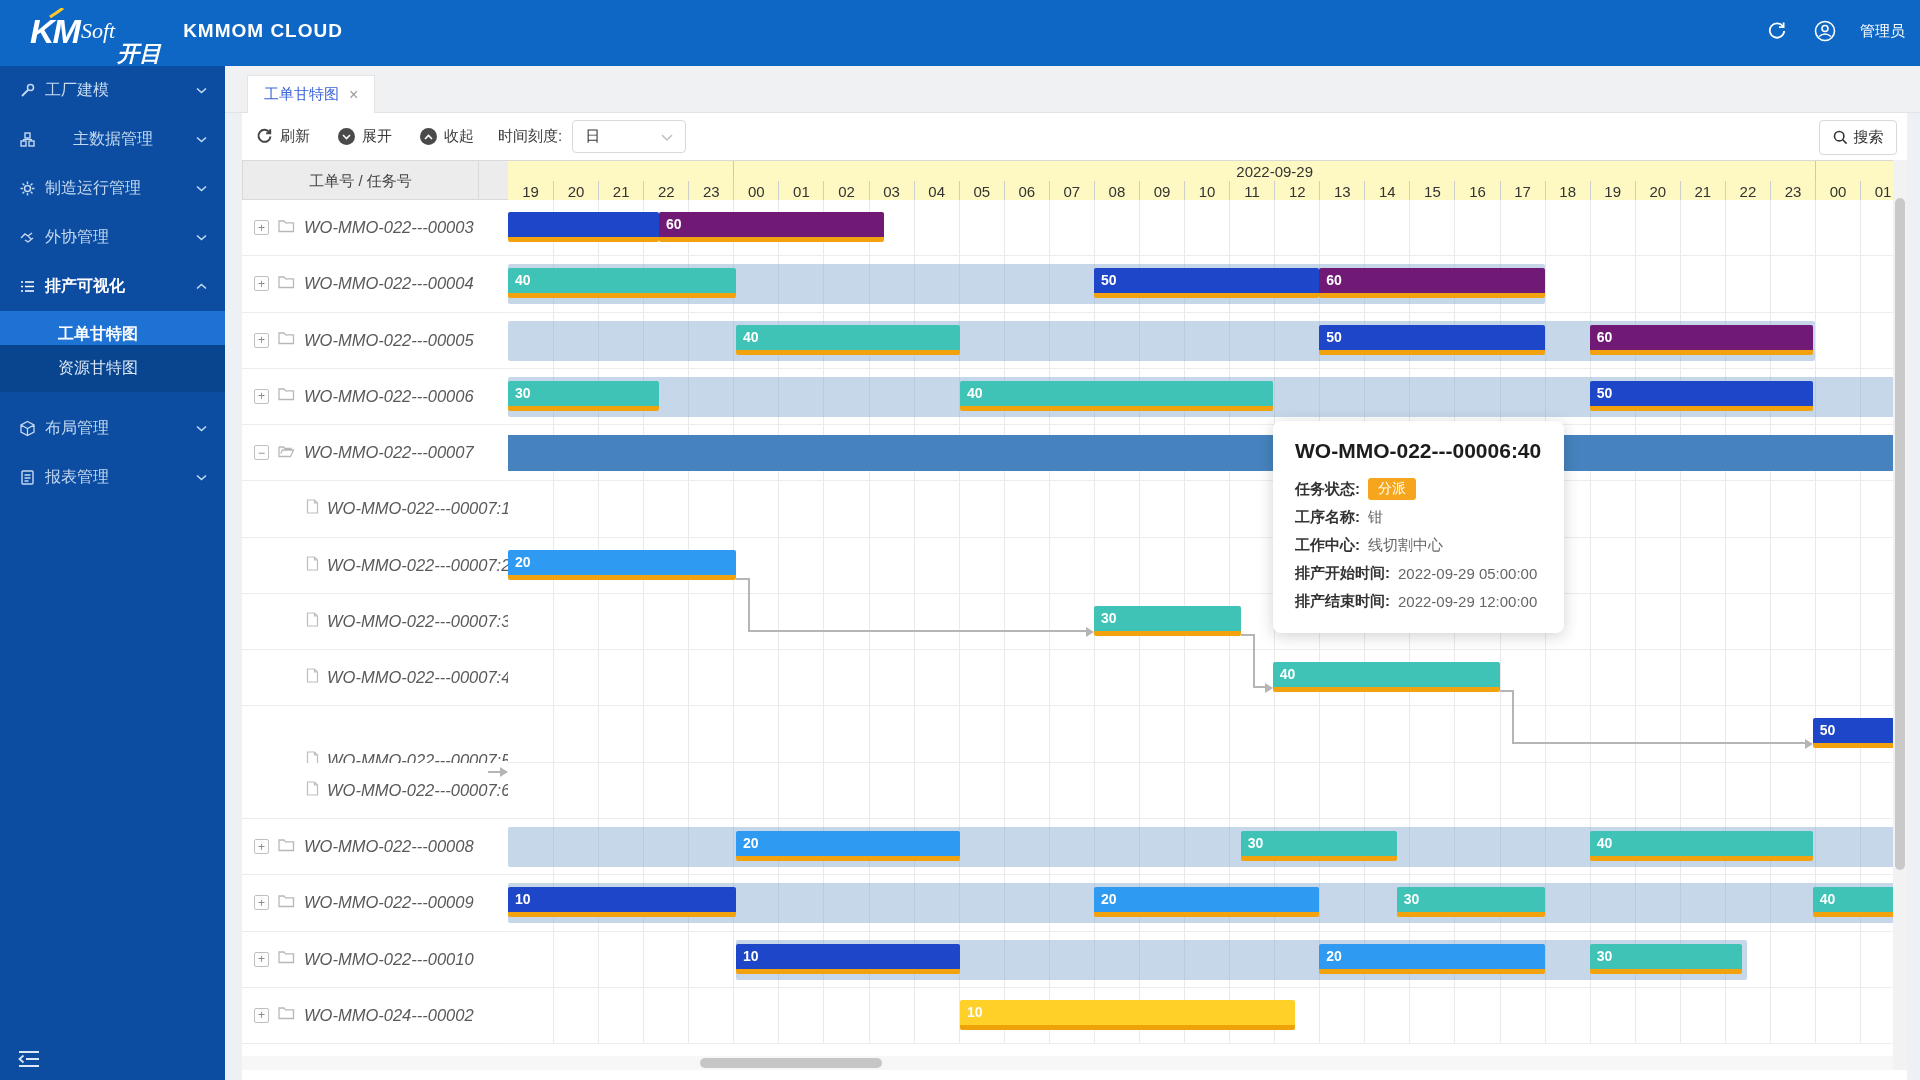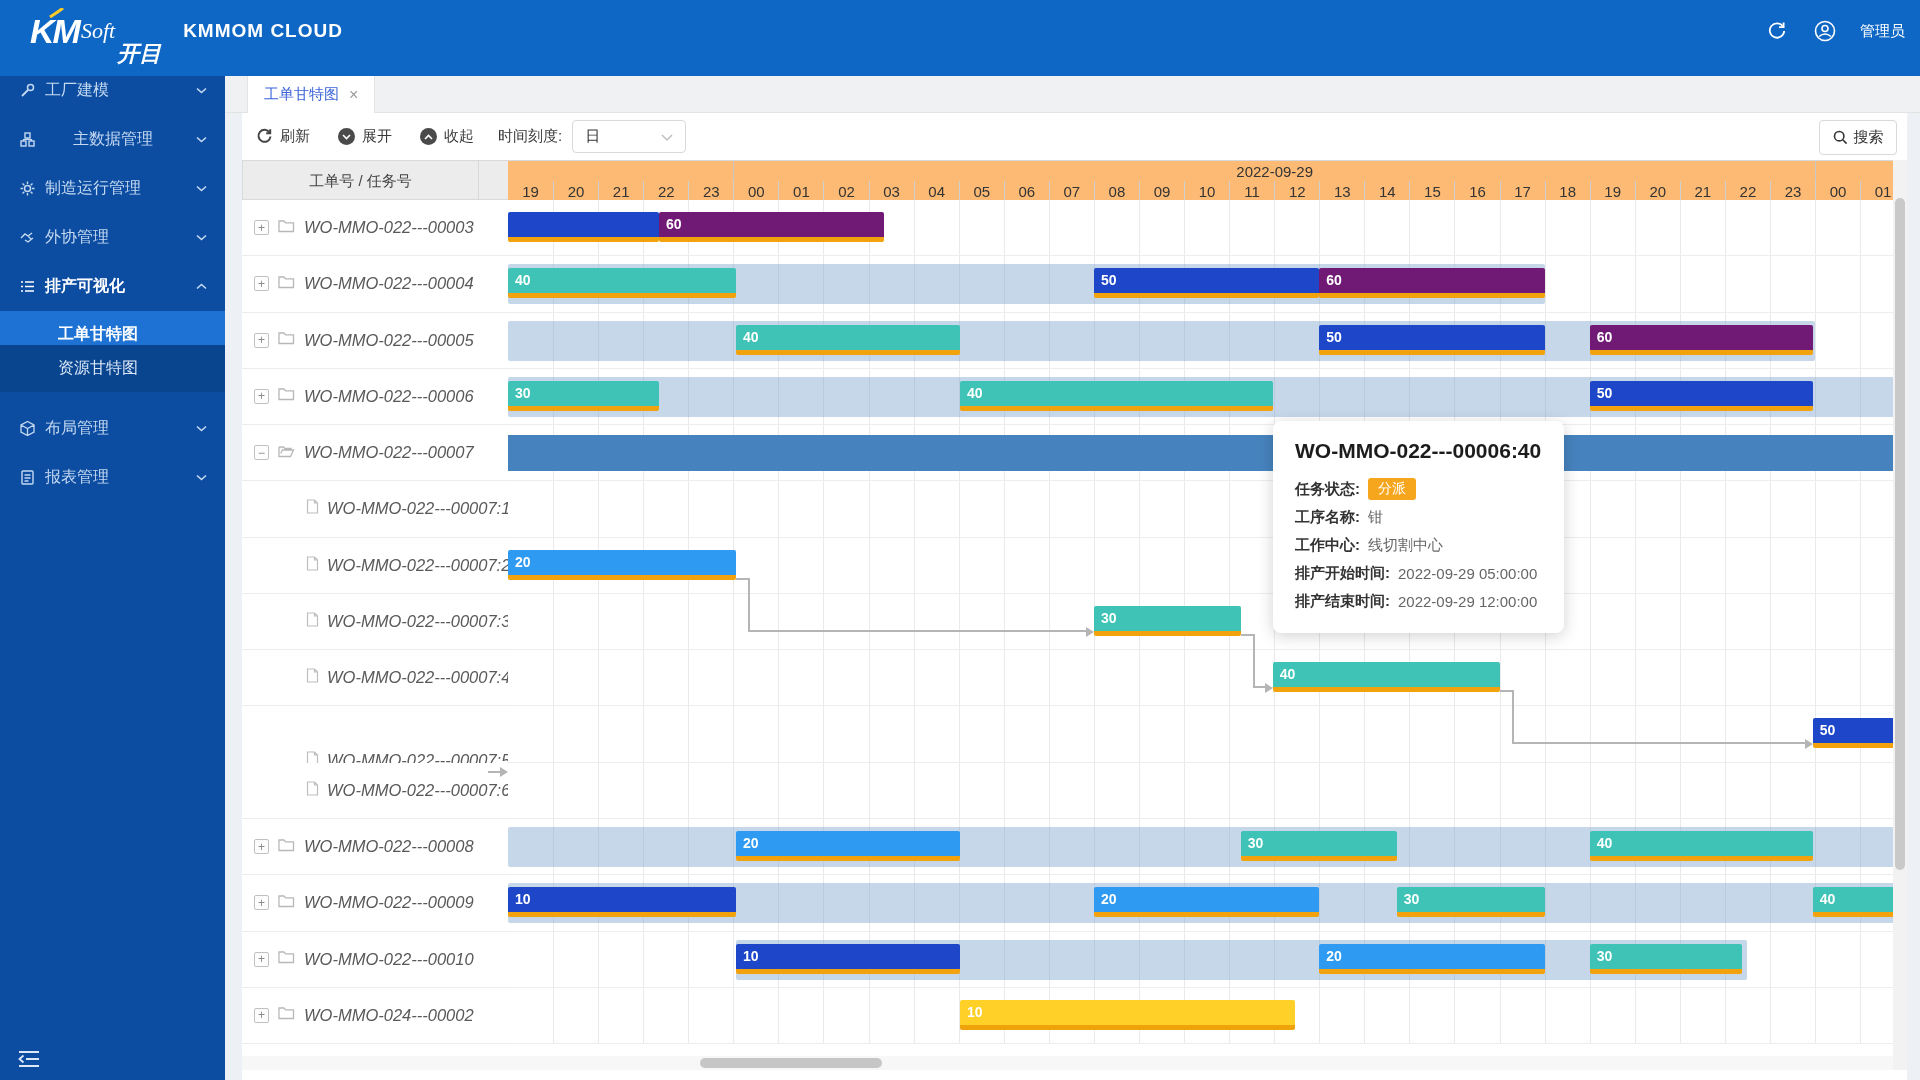--- a/index.html
+++ b/index.html
@@ -3,21 +3,21 @@
 <meta charset="utf-8">
 <title>KMMOM CLOUD</title>
 <style>
   * { margin:0; padding:0; box-sizing:border-box; }
   html,body { width:1920px; height:1080px; overflow:hidden; background:#EDF0F4;
     font-family:"Liberation Sans","DejaVu Sans",sans-serif; }
   .scene { position:relative; width:1920px; height:1080px; }
   .abs { position:absolute; }
 
   
-  .tophdr { position:absolute; left:0; top:0; width:1920px; height:76px; background:#0E67C5; z-index:30; }
+  .tophdr { position:absolute; left:0; top:0; width:1920px; height:66px; background:#0E67C5; z-index:30; }
   .brand { position:absolute; left:30px; top:0; height:62px; display:flex; align-items:center; color:#fff; }
   .brand .km { font-size:34px; font-weight:bold; font-style:italic; letter-spacing:-2px; position:relative; }
   .brand .km .swoosh { position:absolute; left:18px; top:-4px; width:16px; height:10px; }
   .brand .soft { font-family:"Liberation Serif",serif; font-style:italic; font-size:22px; margin-left:2px; }
   .brand .kaimu { font-size:22px; font-weight:bold; font-style:italic; margin-left:2px;margin-top:45px; }
   .brand .prod { font-size:19px; font-weight:bold; letter-spacing:1px; margin-left:22px; }
   .hdr-right { position:absolute; right:15px; top:0; height:62px; display:flex; align-items:center; gap:22px; color:#fff; }
   .hdr-right .uname { font-size:15px; }
   .icon-btn { width:26px; height:26px; display:flex; align-items:center; justify-content:center; cursor:pointer; }
 
@@ -53,21 +53,21 @@
   .tb-select .sel-chev { margin-left:auto; }
   .search-btn { position:absolute; right:10px; top:7px; width:78px; height:35px; border:1px solid #D9D9D9; border-radius:4px;
     background:#fff; display:flex; align-items:center; justify-content:center; gap:6px; font-size:15px; color:#333; cursor:pointer; }
 
   
   .g-wrap { position:absolute; left:242px; top:160px; z-index:6; }
   .lh-box { position:absolute; left:0; top:0; width:266px; height:40px; background:#ECECEC;
     border:1px solid #D9D9D9; border-right:none; }
   .lh-text { position:absolute; left:0; top:0; width:236px; height:40px; display:flex; align-items:center; justify-content:center;
     font-size:15px; color:#444; border-right:1px solid #D9D9D9; }
-  .th-box { position:absolute; left:266px; top:0; width:1385px; height:48px; background:#fdba74;
+  .th-box { position:absolute; left:266px; top:0; width:1385px; height:48px; background:#fef9c3;
     border-top:1px solid #D9D9D9; border-bottom:4px solid #6d28d9; overflow:hidden; }
   .date-cell { position:absolute; top:0; height:20px; display:flex; align-items:center; justify-content:center;
     font-size:15px; color:#333; border-left:1px solid #C8C8C8; }
   .hour-cell { position:absolute; top:20px; height:20px; display:flex; align-items:center; justify-content:center;
     font-size:15px; color:#333; border-left:1px solid #CFCFCF; }
   .left-body { position:absolute; left:0; top:40px; width:266px; background:#fff; }
   .l-row { position:absolute; left:0; width:266px; border-bottom:1px solid #ECECEC; display:flex; align-items:center; background:#fff; }
   .l-row .exp { width:15px; height:15px; border:1px solid #C0C0C0; border-radius:2px; background:#FDFDFD; color:#8a8a8a;
     font-size:12px; line-height:12px; display:flex; align-items:center; justify-content:center; margin-left:12px; cursor:pointer; flex:none; }
   .l-row .f-icon { margin-left:9px; flex:none; }

